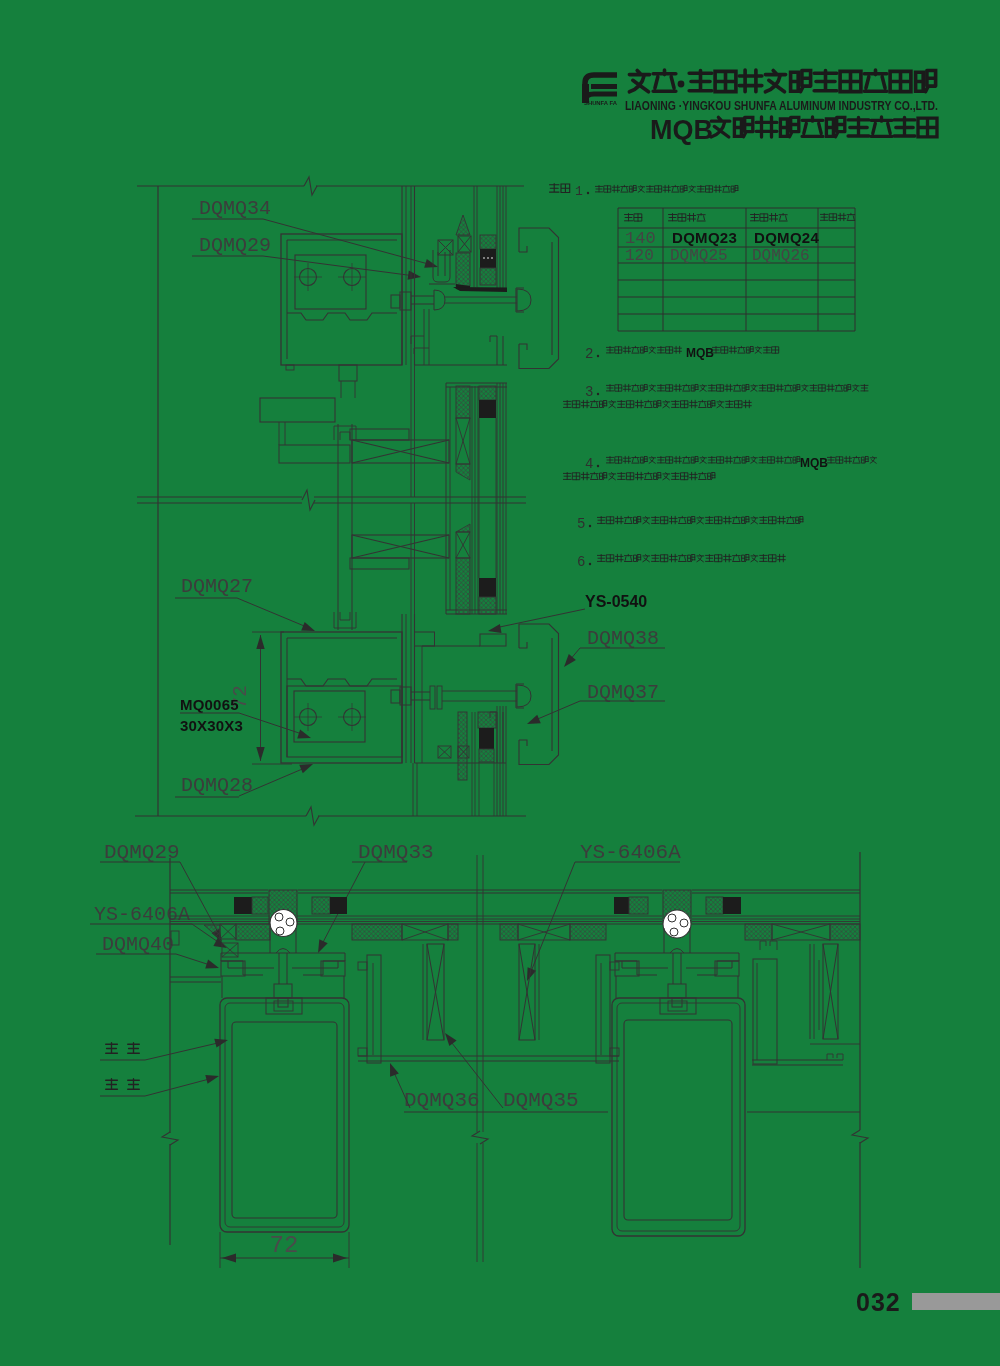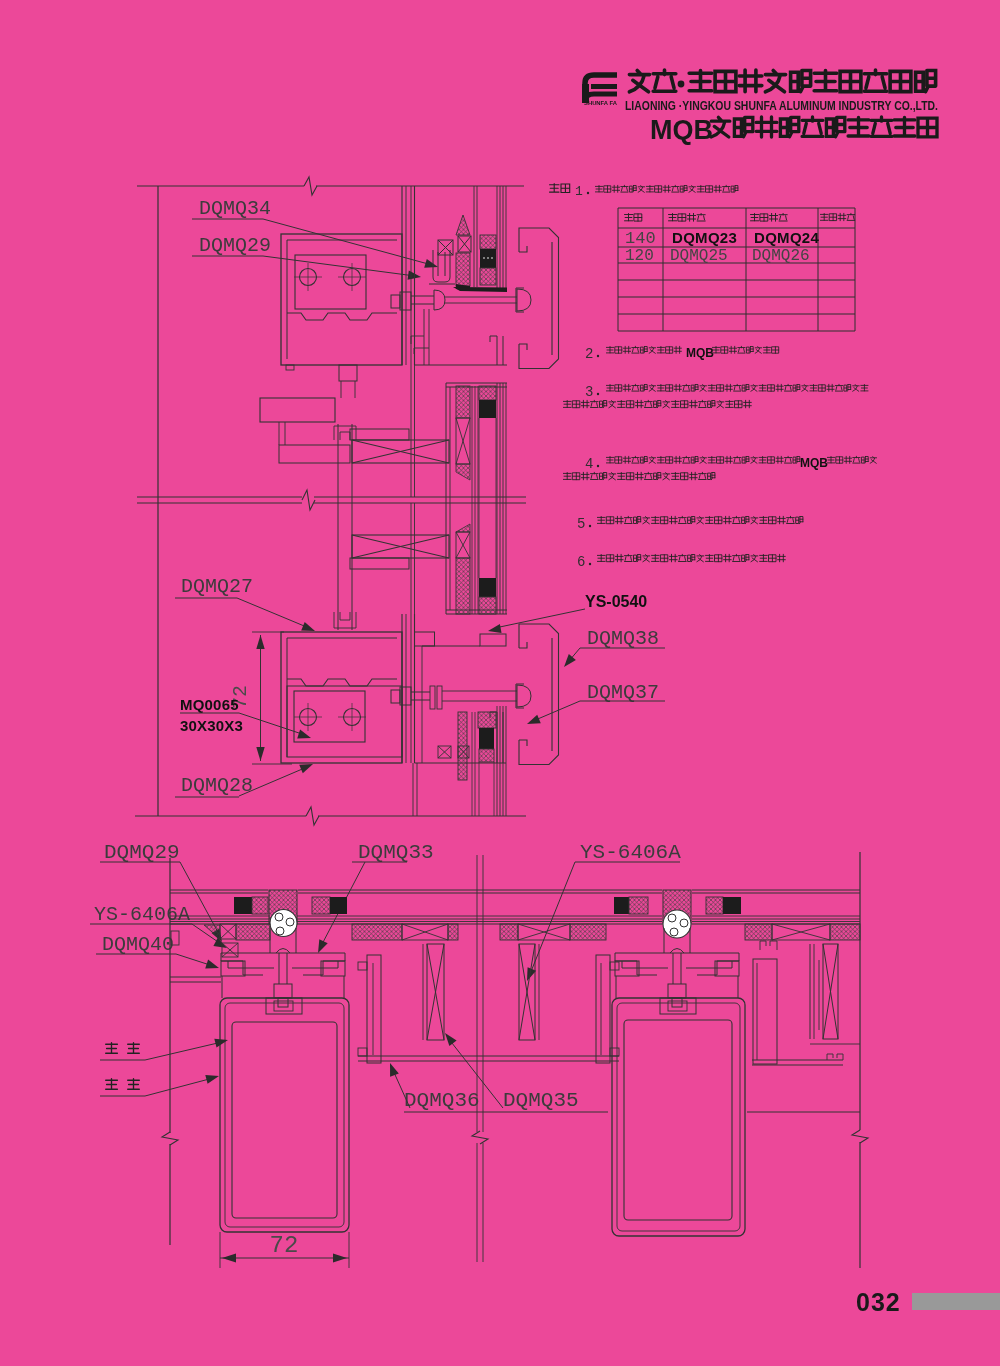--- a/index.html
+++ b/index.html
@@ -1,16 +1,16 @@
 <!DOCTYPE html>
 <html><head>
 <meta charset="utf-8">
 <style>
 html,body{margin:0;padding:0;background:#fff;}
-#page{position:relative;width:1000px;height:1366px;background:#ec4899;overflow:hidden;
+#page{position:relative;width:1000px;height:1366px;background:#15803d;overflow:hidden;
 font-family:"Liberation Sans", sans-serif;}
 </style>
 </head>
 <body>
 <div id="page">
 <svg width="1000" height="1366" viewBox="0 0 1000 1366" xmlns="http://www.w3.org/2000/svg">
 <defs>
 <pattern id="xh" width="4.5" height="4.5" patternUnits="userSpaceOnUse">
 <path d="M0,0 L4.5,4.5 M4.5,0 L0,4.5" stroke="#3d3d3d" stroke-width="0.6"></path>
 </pattern>

